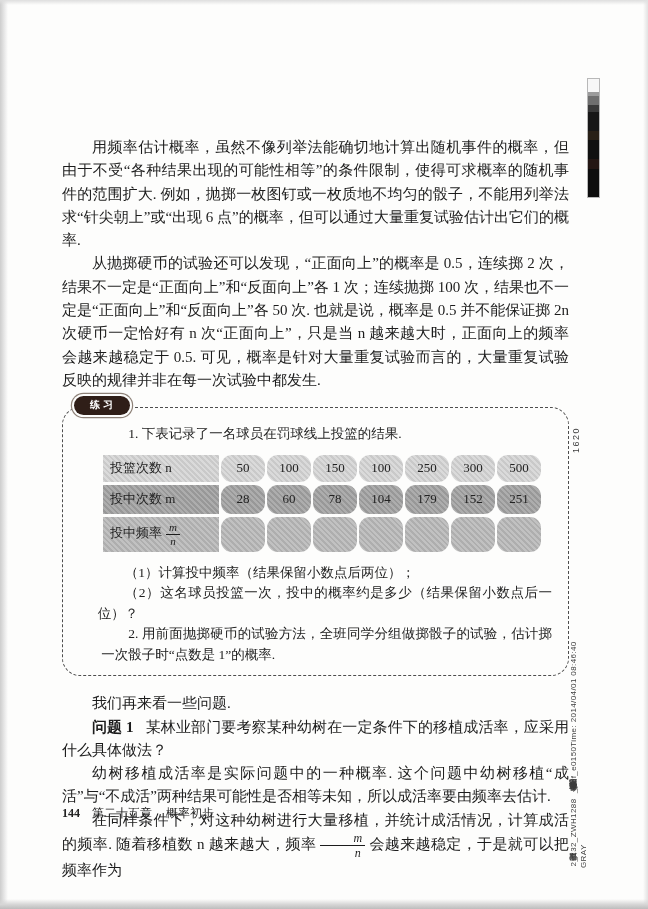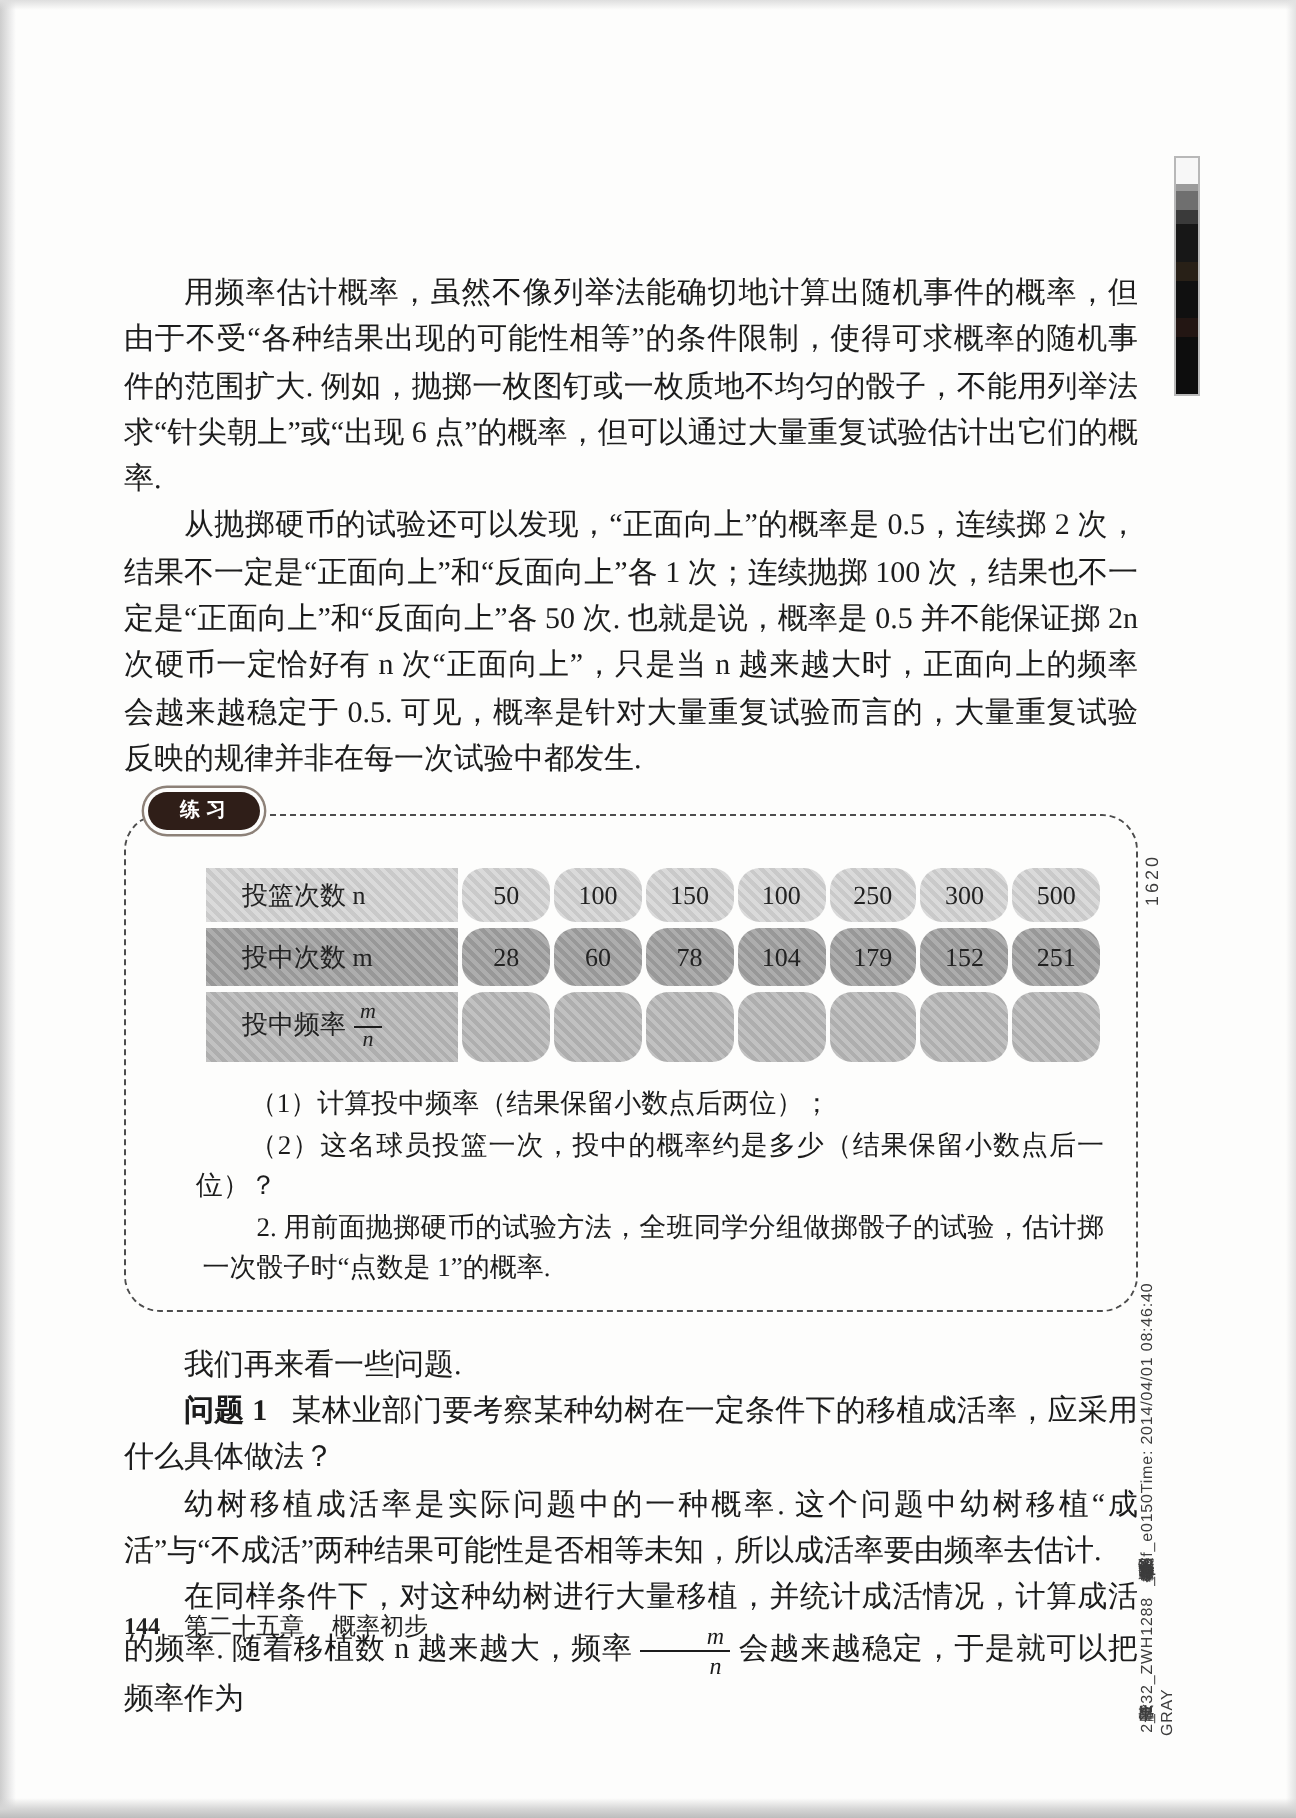--- a/index.html
+++ b/index.html
@@ -35,21 +35,21 @@
   .practice-box .pitem{margin:0;font-size:13.5px;line-height:20.5px;text-align:justify;}
   .hang{padding-left:1.35em;text-indent:-1.35em;}
   .sub{padding-left:1.1em;}
 
   
   table.shot-table{border-collapse:separate;border-spacing:2px 3px;margin:7px 0 8px 18px;}
   table.shot-table td{
     font-size:13px;text-align:center;color:#222;
     background-image:repeating-linear-gradient(45deg,rgba(255,255,255,.14) 0 2px,rgba(0,0,0,.05) 2px 4px);
   }
-  table.shot-table td.lbl{text-align:left;padding-left:18px;width:108px;}
+  table.shot-table td.lbl{text-align:left;padding-left:7px;width:108px;}
   table.shot-table td.val{width:42px;border-radius:11px;}
   tr.r1 td{background-color:#d4d4d4;height:25px;}
   tr.r2 td{background-color:#a0a0a0;height:27px;}
   tr.r3 td{background-color:#b7b7b7;height:33px;}
 
   
   .frac{display:inline-block;vertical-align:middle;text-align:center;font-style:italic;line-height:1;margin:0 4px;}
   .frac .num{display:block;border-bottom:1px solid #1c1c1c;padding:0 3px 1px;font-size:12px;}
   .frac .den{display:block;padding-top:1px;font-size:12px;}
   .frac-sm .num,.frac-sm .den{font-size:11px;}
@@ -98,20 +98,21 @@
   </div>
 
   <div class="content">
 
     <p>用频率估计概率，虽然不像列举法能确切地计算出随机事件的概率，但由于不受“各种结果出现的可能性相等”的条件限制，使得可求概率的随机事件的范围扩大. 例如，抛掷一枚图钉或一枚质地不均匀的骰子，不能用列举法求“针尖朝上”或“出现 6 点”的概率，但可以通过大量重复试验估计出它们的概率.</p>
     <p>从抛掷硬币的试验还可以发现，“正面向上”的概率是 0.5，连续掷 2 次，结果不一定是“正面向上”和“反面向上”各 1 次；连续抛掷 100 次，结果也不一定是“正面向上”和“反面向上”各 50 次. 也就是说，概率是 0.5 并不能保证掷 2n 次硬币一定恰好有 n 次“正面向上”，只是当 n 越来越大时，正面向上的频率会越来越稳定于 0.5. 可见，概率是针对大量重复试验而言的，大量重复试验反映的规律并非在每一次试验中都发生.</p>
 
     <div class="practice-box">
       <span class="practice-badge">练习</span>
 
+      <p class="pitem hang">1. 下表记录了一名球员在罚球线上投篮的结果.</p>
 
       <table class="shot-table">
         <tbody>
             <tr class="r1">
           <td class="lbl">投篮次数 n</td>
           <td class="val">50</td>
           <td class="val">100</td>
           <td class="val">150</td>
           <td class="val">100</td>
           <td class="val">250</td>

